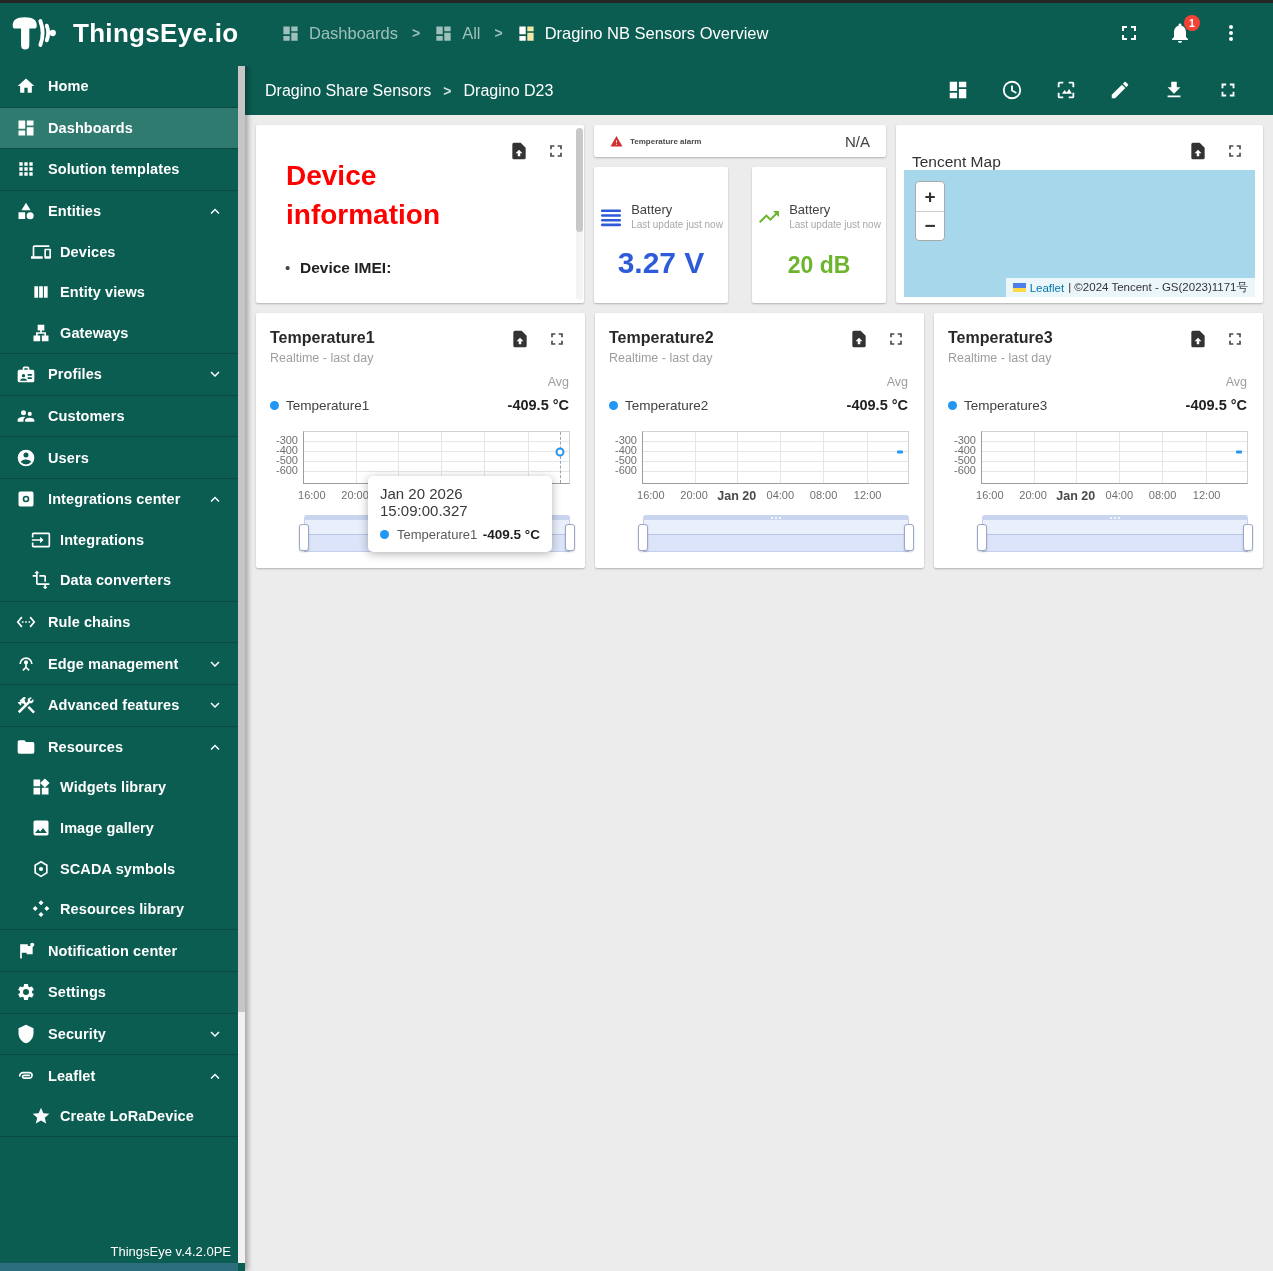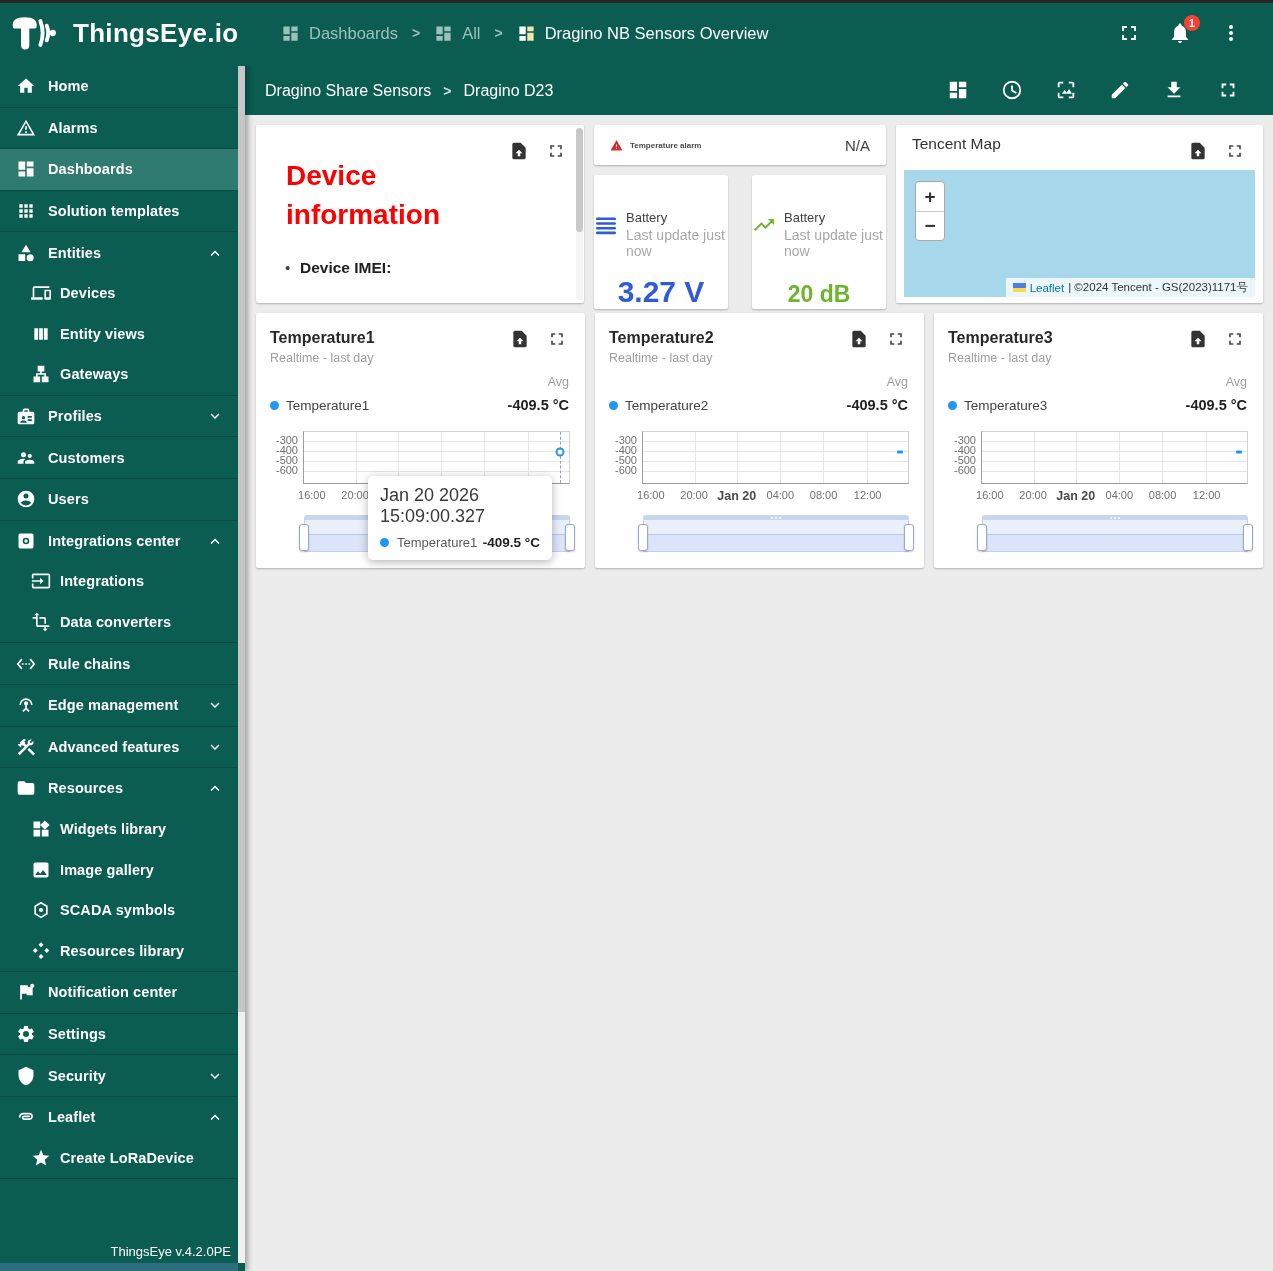--- a/index.html
+++ b/index.html
@@ -71,40 +71,40 @@
   .di-item::before{content:"•";position:absolute;left:-15px;top:0;color:#444;font-size:15px}
   .di-label{font-weight:700;color:#212121}
   .di-line2{margin-top:23px}
   .di-value{color:#7ba6c2}
   .di-suffix{color:#333}
   .di-scroll{position:absolute;right:1px;top:3px;bottom:3px;width:7px;background:#f4f4f4;border-radius:4px}
   .di-thumb{height:104px;background:#c8c8c8;border-radius:4px;cursor:pointer}
 
   
   .midcol{width:292px;flex:none;display:flex;flex-direction:column;gap:10px}
-  .alarm{height:40px;display:flex;align-items:center;padding:0 16px;gap:7px;flex:none}
+  .alarm{height:32px;display:flex;align-items:center;padding:0 16px;gap:7px;flex:none}
   .alarm-icon{width:13px;height:13px}
   .alarm-icon svg{width:13px;height:13px}
   .alarm-label{font-size:8px;font-weight:700;color:#4a4a4a}
   .alarm-value{margin-left:auto;font-size:15px;color:#424242;font-weight:500}
   .kpirow{display:flex;gap:24px;flex:1}
   .kpi{flex:1}
   .kpi-head{display:flex;justify-content:center;align-items:flex-start;gap:8px;margin-top:36px}
   .kpi-icon{width:24px;height:24px;margin-top:2px}
   .kpi-icon svg{width:24px;height:24px}
   .kpi-texts{text-align:left}
   .kpi-title{font-size:13px;color:#424242;line-height:1.1}
-  .kpi-sub{font-size:14px;color:#a8a8a8;margin-top:2px}
+  .kpi-sub{font-size:10px;color:#a8a8a8;margin-top:2px}
   .kpi-value{text-align:center;margin-top:16px;font-weight:700}
   .val-blue{color:#2e5bd7;font-size:30px}
   .val-green{color:#6cb52c;font-size:23px;margin-top:22px}
 
   
   .map{flex:1}
-  .map-title{padding:10px 16px;font-size:15.5px;color:#333}
+  .map-title{padding:28px 16px;font-size:15.5px;color:#333}
   .map-body{position:absolute;top:45px;left:8px;right:8px;bottom:6px;background:#a6d7ea;overflow:hidden}
   .zoomctl{position:absolute;top:11px;left:11px;width:30px;background:#fff;border:1px solid #a9a9a9;
     border-radius:4px;overflow:hidden}
   .zbtn{height:29px;display:flex;align-items:center;justify-content:center;font-size:19px;font-weight:700;
     color:#333;cursor:pointer}
   .zbtn + .zbtn{border-top:1px solid #ccc}
   .attr{position:absolute;right:0;bottom:0;background:rgba(255,255,255,.78);padding:2px 7px;font-size:11.5px;
     color:#333;display:flex;align-items:center;gap:4px;white-space:nowrap}
   .flag{width:13px;height:9px;background:linear-gradient(#4e7ce9 0 50%,#ffd948 50% 100%);display:inline-block;flex:none}
   .leaflet-link{color:#0078a8;cursor:pointer}
@@ -135,21 +135,21 @@
     align-items:center;gap:2px;cursor:pointer}
   .dz-move i{width:2px;height:2px;background:#fff;border-radius:50%}
   .dz-band{position:absolute;left:0;right:0;top:5px;bottom:0;border:1px solid #c5d0ec;border-top:none;
     background:linear-gradient(180deg,#eaeffc 0%,#eaeffc 50%,#dbe4f8 50%,#dbe4f8 100%)}
   .dz-band::after{content:"";position:absolute;left:0;right:0;top:46%;height:1px;background:#b9c6e8}
   .dz-handle{position:absolute;width:10px;height:27px;top:9px;background:#fff;border:1px solid #9aa7c7;
     border-radius:3px;box-shadow:0 1px 2px rgba(0,0,0,.2);cursor:ew-resize;z-index:2}
   .dz-handle.l{left:-5px}.dz-handle.r{right:-5px}
   .tip{position:absolute;left:112px;top:163px;width:184px;background:#fff;border-radius:5px;
     box-shadow:0 2px 10px rgba(0,0,0,.3);padding:9px 12px 10px;z-index:6}
-  .tip-time{font-size:18px;color:#3a3a3a}
+  .tip-time{font-size:15px;color:#3a3a3a}
   .tip-row{display:flex;align-items:center;margin-top:8px}
   .tip-name{font-size:13px;color:#5a5a5a;margin-left:8px}
   .tip-val{margin-left:auto;font-size:13.5px;font-weight:700;color:#1f1f1f}
 </style>
 </head>
 <body>
 
 <div class="topstrip"></div>
 
 <header class="topbar">
@@ -211,30 +211,20 @@
         <div class="side-item">
           <span class="sicon">
             <svg viewBox="0 0 24 24">
               <path fill="currentColor" d="M10 20v-6h4v6h5v-8h3L12 3 2 12h3v8z"></path>
             </svg>
           </span>
           <span class="slabel">Home</span>
         </div>
       </div>
       <div class="side-group">
-        <div class="side-item">
-          <span class="sicon">
-            <svg viewBox="0 0 24 24">
-              <path fill="currentColor" d="M12 2 1 21h22L12 2zm0 3.8L19.5 19h-15L12 5.8zM11 10v4h2v-4h-2zm0 6v2h2v-2h-2z"></path>
-            </svg>
-          </span>
-          <span class="slabel">Alarms</span>
-        </div>
-      </div>
-      <div class="side-group">
         <div class="side-item selected">
           <span class="sicon">
             <svg viewBox="0 0 24 24">
               <path fill="currentColor" d="M3 13h8V3H3v10zm0 8h8v-6H3v6zm10 0h8V11h-8v10zm0-18v6h8V3h-8z"></path>
             </svg>
           </span>
           <span class="slabel">Dashboards</span>
         </div>
       </div>
       <div class="side-group">

